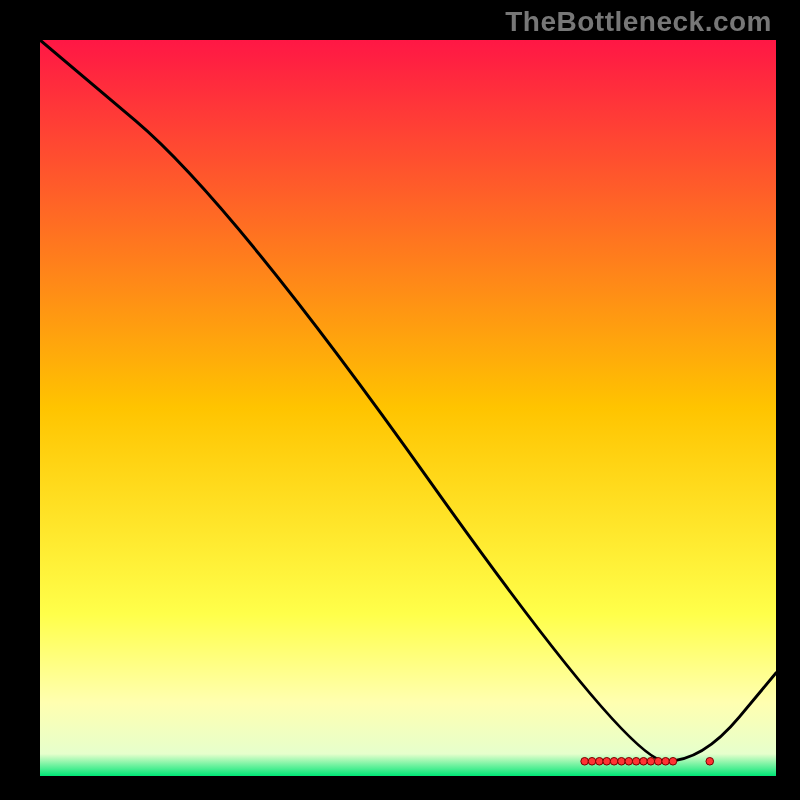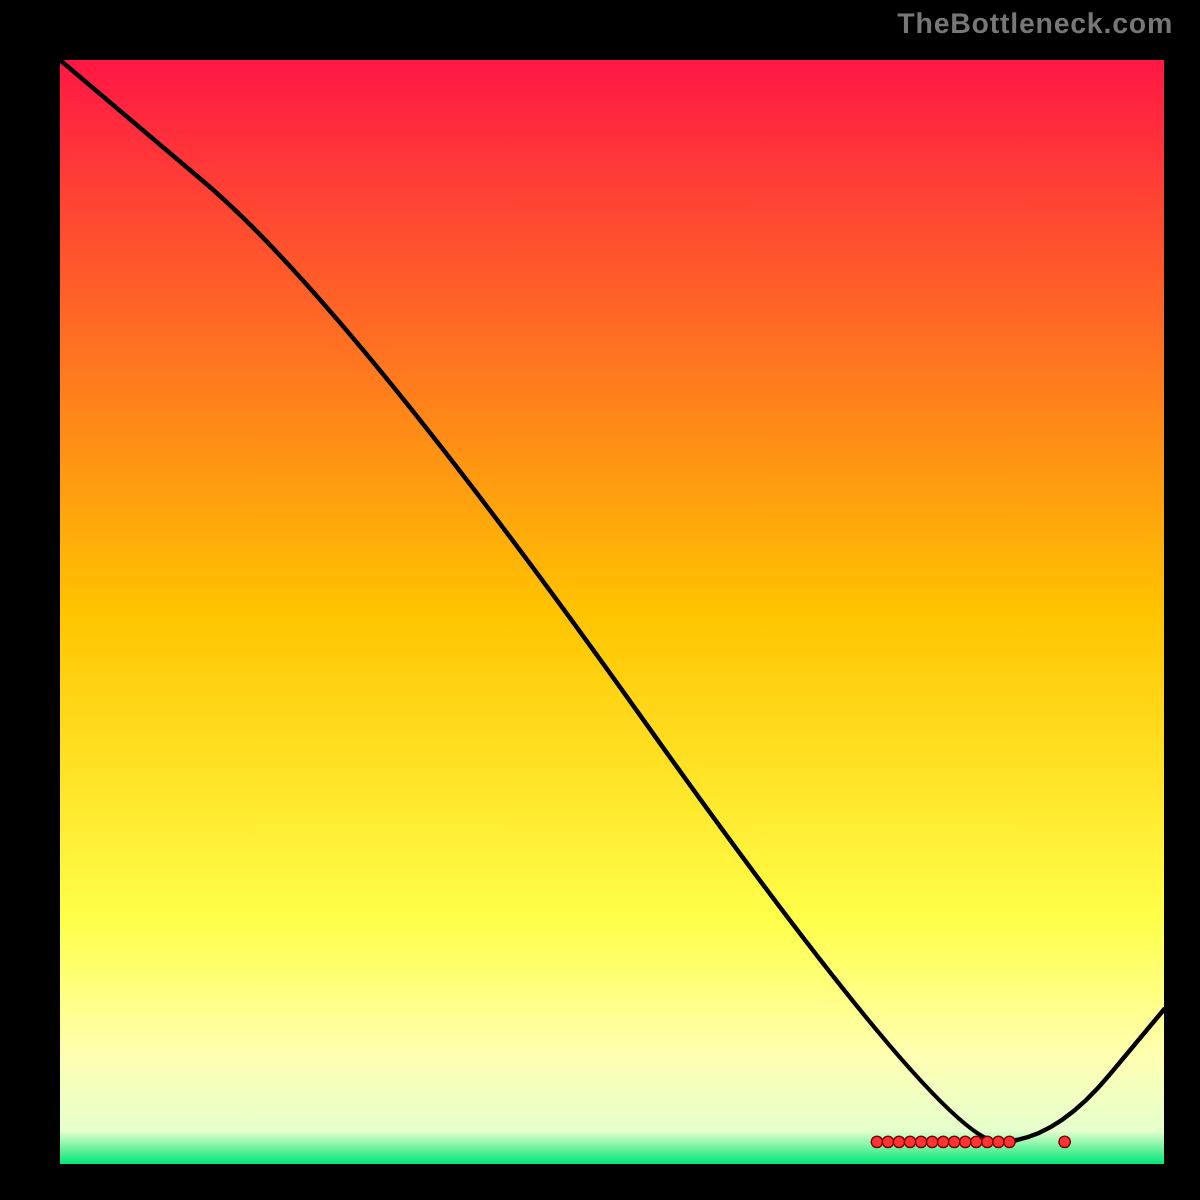--- a/index.html
+++ b/index.html
@@ -13,22 +13,22 @@
   }
   .wrap {
     position: relative;
     width: 800px;
     height: 800px;
     background: #000;
   }
   .watermark {
     position: absolute;
     top: 6px;
-    right: 18px;
-    font-size: 19px;
+    right: 28px;
+    font-size: 28px;
     font-weight: 700;
     color: #777;
     letter-spacing: 0.5px;
   }
   .plot-holder {
     position: absolute;
     left: 40px;
     top: 40px;
     width: 736px;
     height: 736px;

